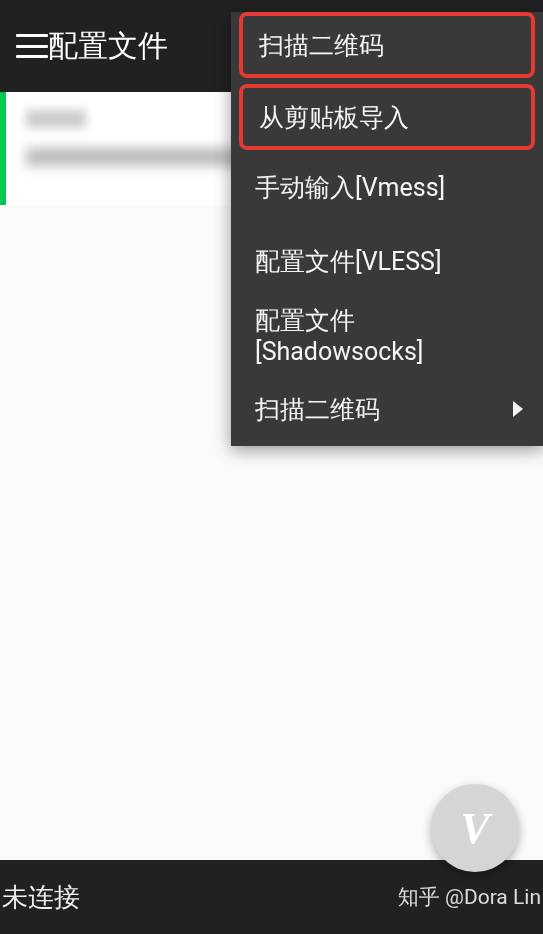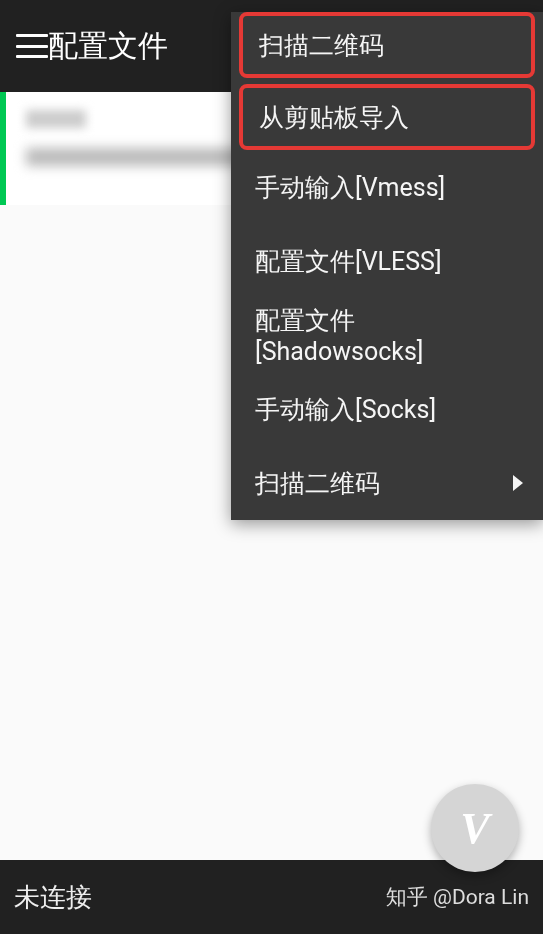--- a/index.html
+++ b/index.html
@@ -106,21 +106,21 @@
     .footer {
       position: absolute;
       bottom: 0;
       left: 0;
       right: 0;
       height: 74px;
       background: #212121;
       display: flex;
       align-items: center;
       justify-content: space-between;
-      padding: 0 14px;
+      padding: 0 2px;
     }
     .footer-status {
       color: #eee;
       font-size: 26px;
     }
     .footer-credit {
       color: #ddd;
       font-size: 21px;
       text-align: right;
     }
@@ -176,23 +176,20 @@
   <div class="menu-item">
     <span>手动输入[Vmess]</span>
   </div>
   <div class="menu-item">
     <span>配置文件[VLESS]</span>
   </div>
   <div class="menu-item">
     <span>配置文件[Shadowsocks]</span>
   </div>
   <div class="menu-item">
-    <span>手动输入[Socks]</span>
-  </div>
-  <div class="menu-item">
     <span>扫描二维码</span>
     <span class="arrow"></span>
   </div>
 </div>
 
 <div class="fab">
   <span class="fab-icon">V</span>
 </div>
 
 <div class="footer">

